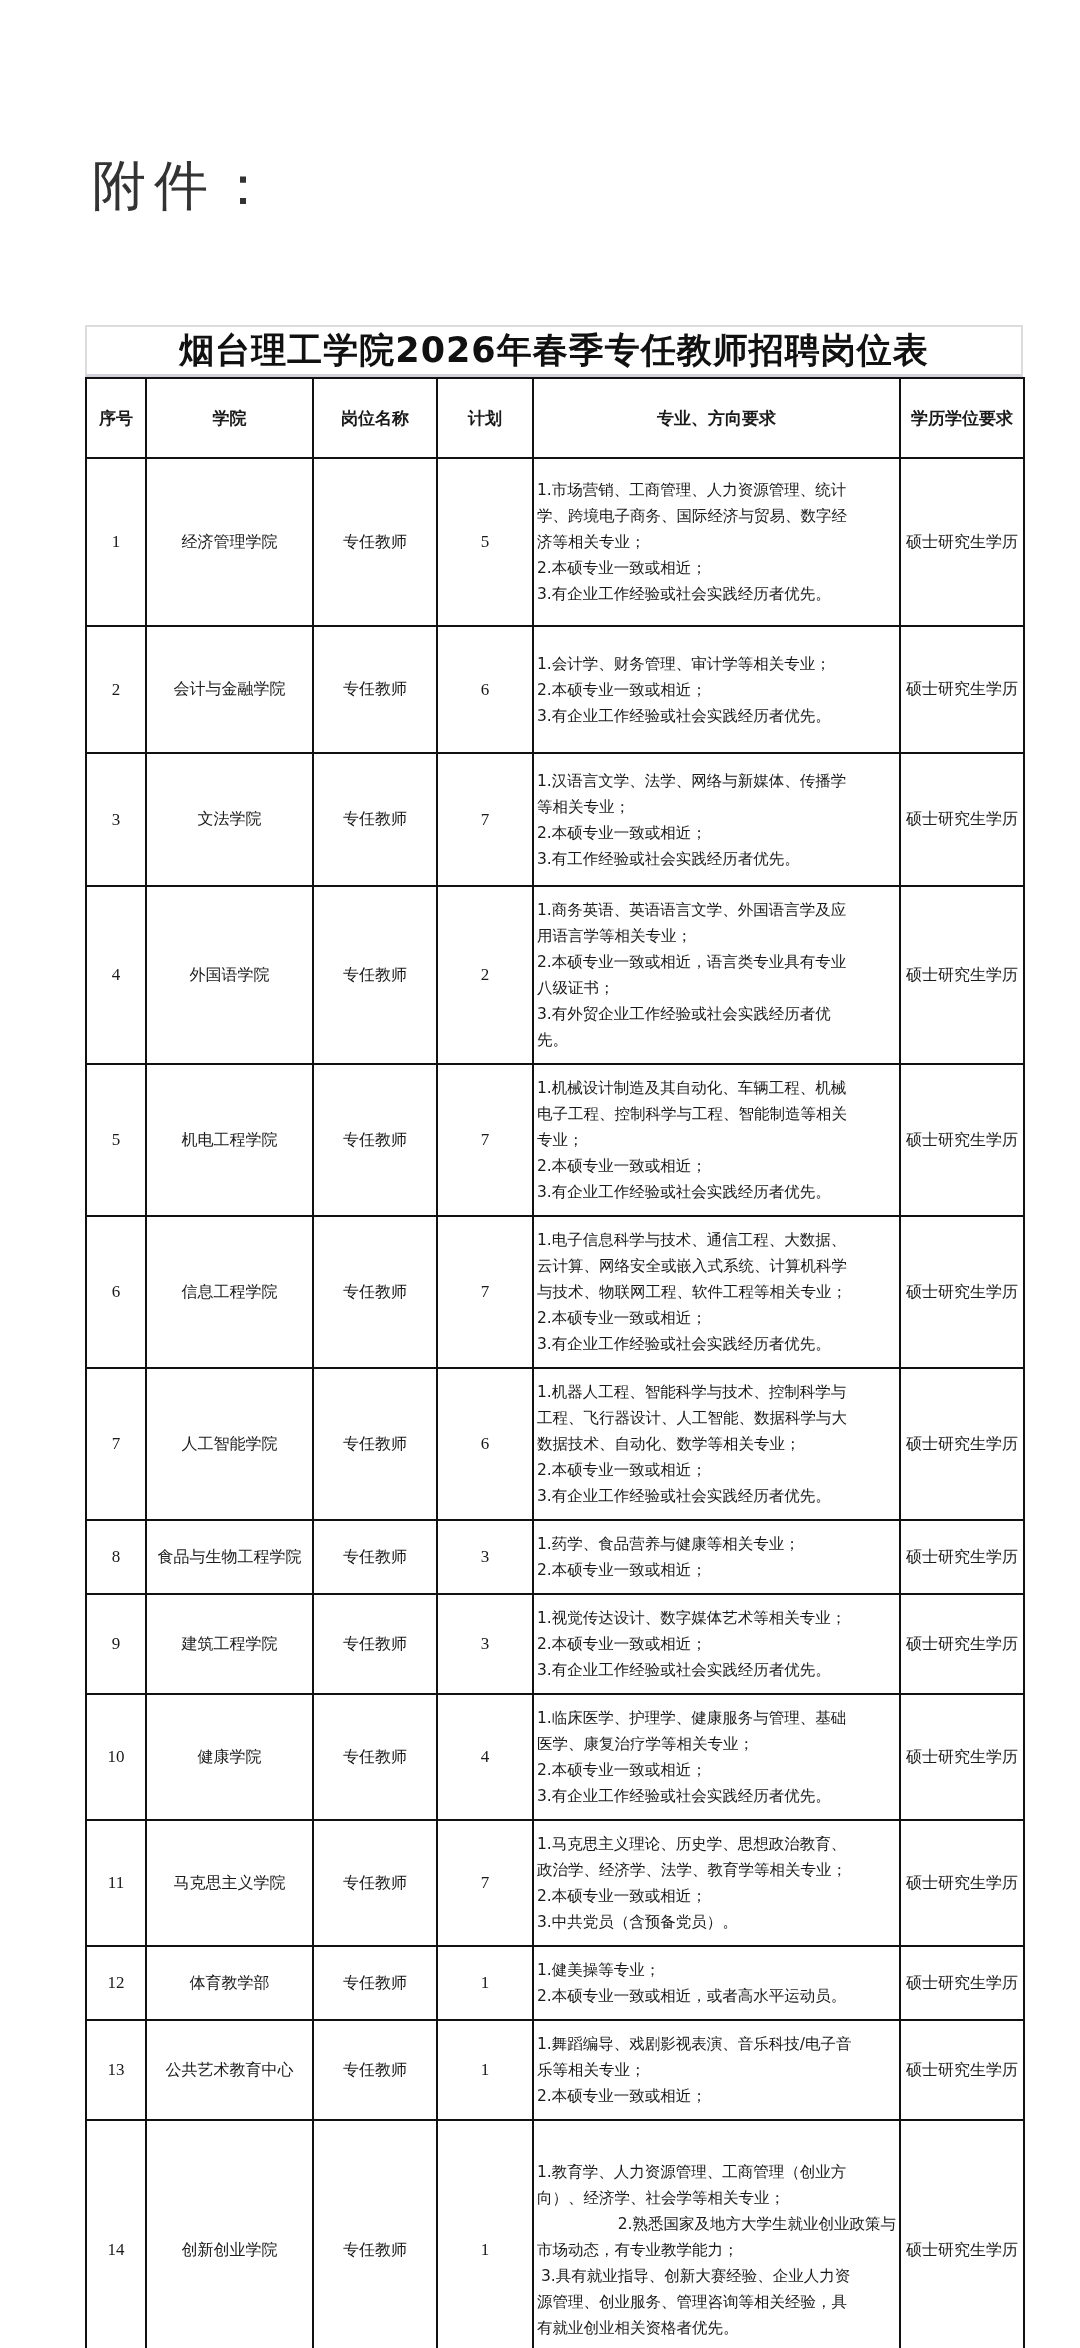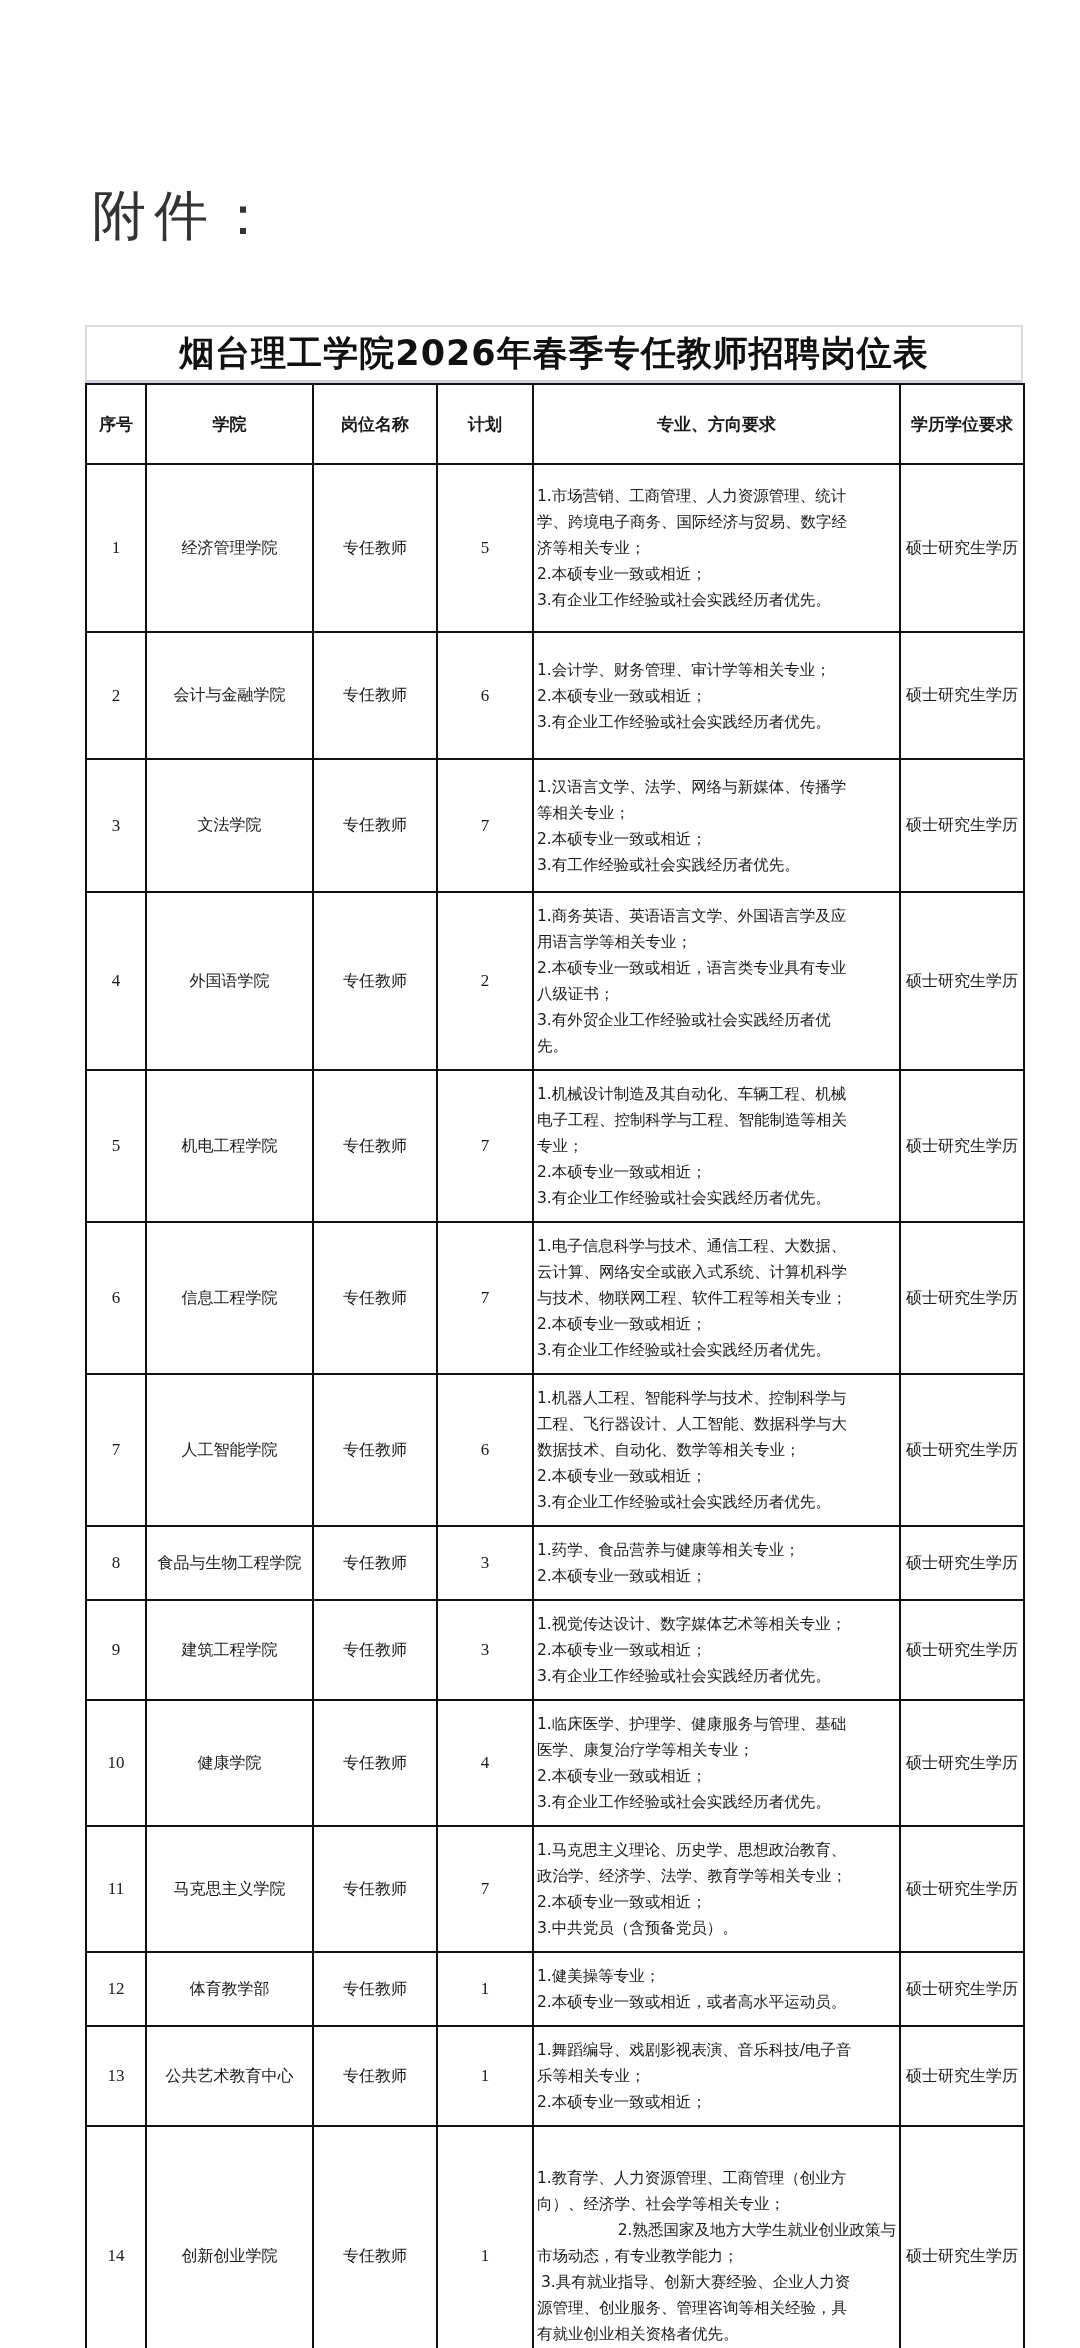--- a/index.html
+++ b/index.html
@@ -1,21 +1,21 @@
 <!DOCTYPE html>
 <html><head>
 <meta charset="utf-8">
 <style>
   html, body { margin: 0; padding: 0; background: #ffffff; }
   body { width: 1080px; height: 2348px; position: relative; overflow: hidden;
          font-family: "DejaVu Sans", "Liberation Sans", sans-serif; color: #1a1a1a; }
   .attach { position: absolute; left: 92px; top: 150px; font-size: 54px; font-weight: 300;
-            letter-spacing: 8px; color: #333; font-family: Liberation Sans, sans-serif; margin-top: 30px; }
+            letter-spacing: 8px; color: #333; font-family: Liberation Sans, sans-serif; }
   .sheet { position: absolute; left: 85px; top: 325px; width: 938px; }
-  .title-row { height: 58px; border: 2px solid #dcdcdc; border-bottom: 3px solid #d0d0d8;
+  .title-row { height: 52px; border: 2px solid #dcdcdc; border-bottom: 3px solid #d0d0d8;
                display: flex; align-items: center; justify-content: center;
                font-size: 35px; font-weight: bold; color: #111; letter-spacing: 1px; box-sizing: border-box; }
   table { border-collapse: collapse; width: 938px; table-layout: fixed; }
   td, th { border: 2px solid #111; text-align: center; vertical-align: middle;
            font-size: 16px; padding: 0; }
   th { font-weight: bold; font-size: 17px; height: 78px; }
   td.req { text-align: left; padding: 10px 3px; line-height: 26px; font-size: 15.5px; }
   td.num { font-family: "Liberation Serif", "DejaVu Serif", serif; font-size: 17px; }
   .line { display: block; white-space: nowrap; }
   .line.indent { padding-left: 30px; text-align: right; }

